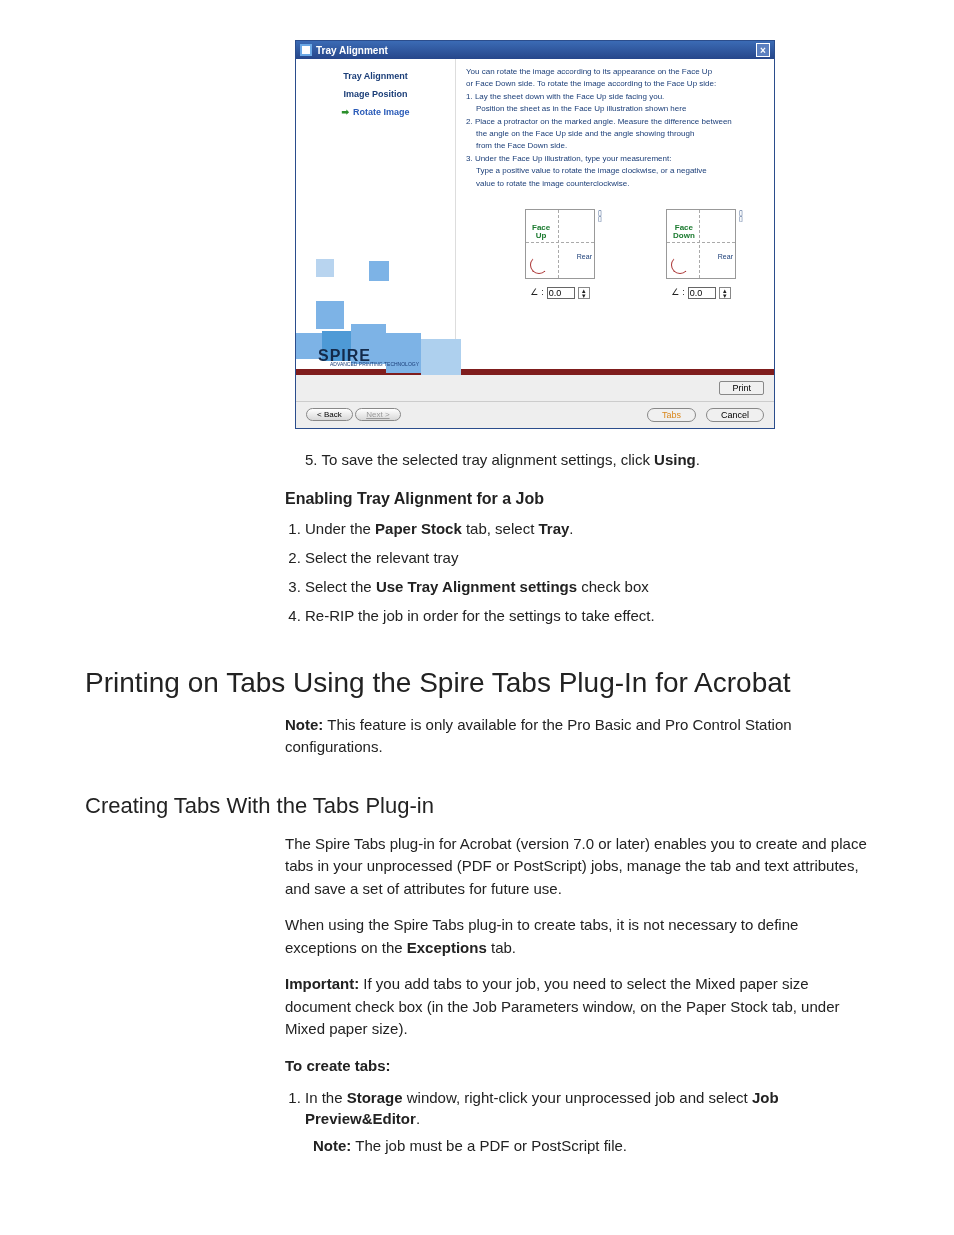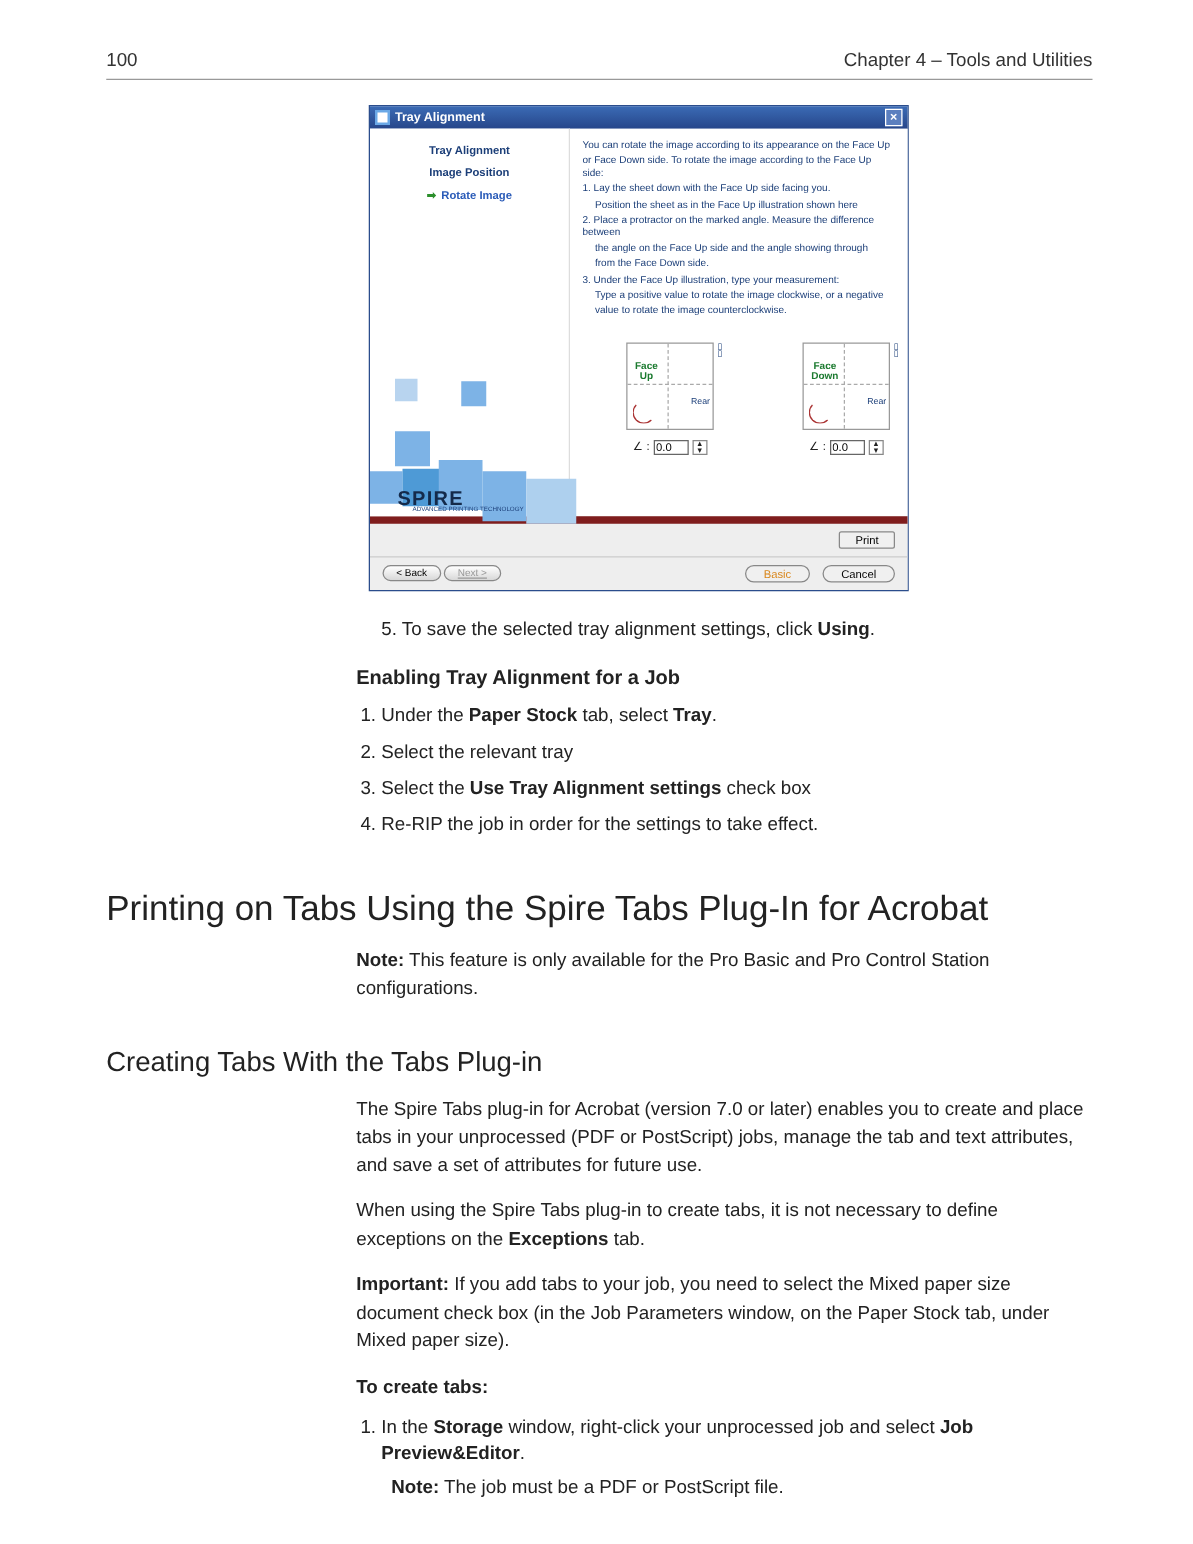--- a/index.html
+++ b/index.html
@@ -18,21 +18,21 @@
 .page-header {
   display: flex;
   justify-content: space-between;
   font-size: 15px;
   color: #333;
   padding-bottom: 6px;
   border-bottom: 1px solid #999;
   margin-bottom: 20px;
 }
 .dialog {
-  width: 432px;
+  width: 480px;
   margin-left: 210px;
   margin-bottom: 20px;
   border: 1px solid #2b4d8c;
   background: #f4f4f4;
   font-size: 9px;
   font-family: Tahoma, Verdana, Arial, sans-serif;
 }
 .dialog-titlebar {
   background: linear-gradient(#3b6bb5, #26468a);
   color: #fff;
@@ -227,24 +227,20 @@
 }
 .para { margin-bottom: 14px; line-height: 1.5; }
 .indent-note { margin-left: 8px; margin-top: 6px; line-height: 1.4; }
 .ol-5 { counter-reset: item 4; list-style: none; padding-left: 20px; }
 .ol-5 li::before { counter-increment: item; content: counter(item) ".  "; }
 </style>
 </head>
 <body>
 
 <div class="page">
-  <div class="page-header">
-    <span>100</span>
-    <span>Chapter 4 – Tools and Utilities</span>
-  </div>
 
   <div class="dialog">
     <div class="dialog-titlebar">
       <span class="left">
         <svg width="12" height="12">
             <rect width="12" height="12" fill="#6aa8e6"></rect>
             <rect x="2" y="2" width="8" height="8" fill="#fff"></rect>
           </svg>
         <span>Tray Alignment</span>
       </span>
@@ -316,21 +312,21 @@
     </div>
     <div class="print-bar">
       <button class="btn">Print</button>
     </div>
     <div class="bottom-bar">
       <span class="nav-btns">
         <button class="btn">&lt; Back</button>
         <button class="btn disabled">Next &gt;</button>
       </span>
       <span class="save-cancel">
-        <button class="btn save">Basic</button>
+        <button class="btn save">Tabs</button>
         <button class="btn">Cancel</button>
       </span>
     </div>
   </div>
 
   <div class="content-block">
     <ol class="ol-5">
       <li><span>To save the selected tray alignment settings, click </span><b>Using</b><span>.</span></li>
     </ol>
   </div>

